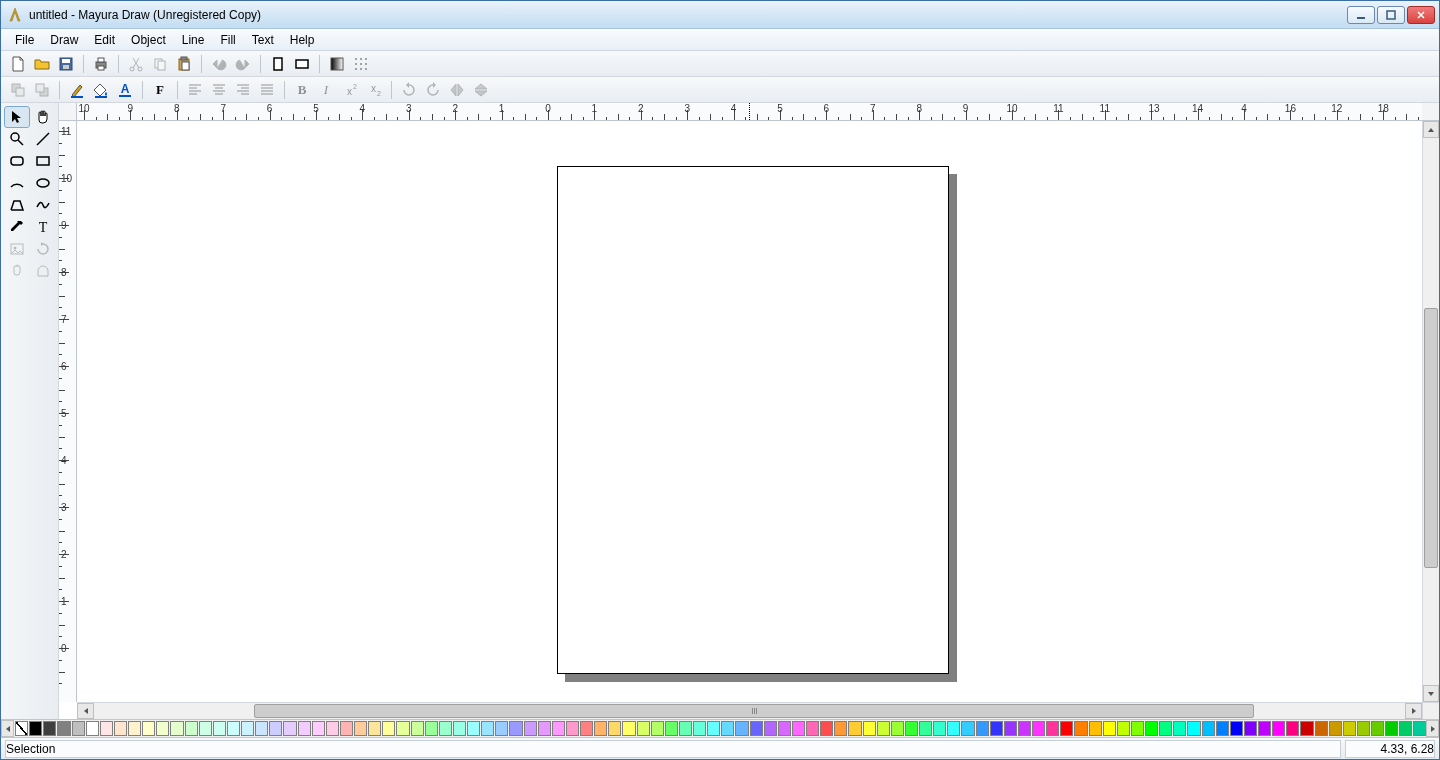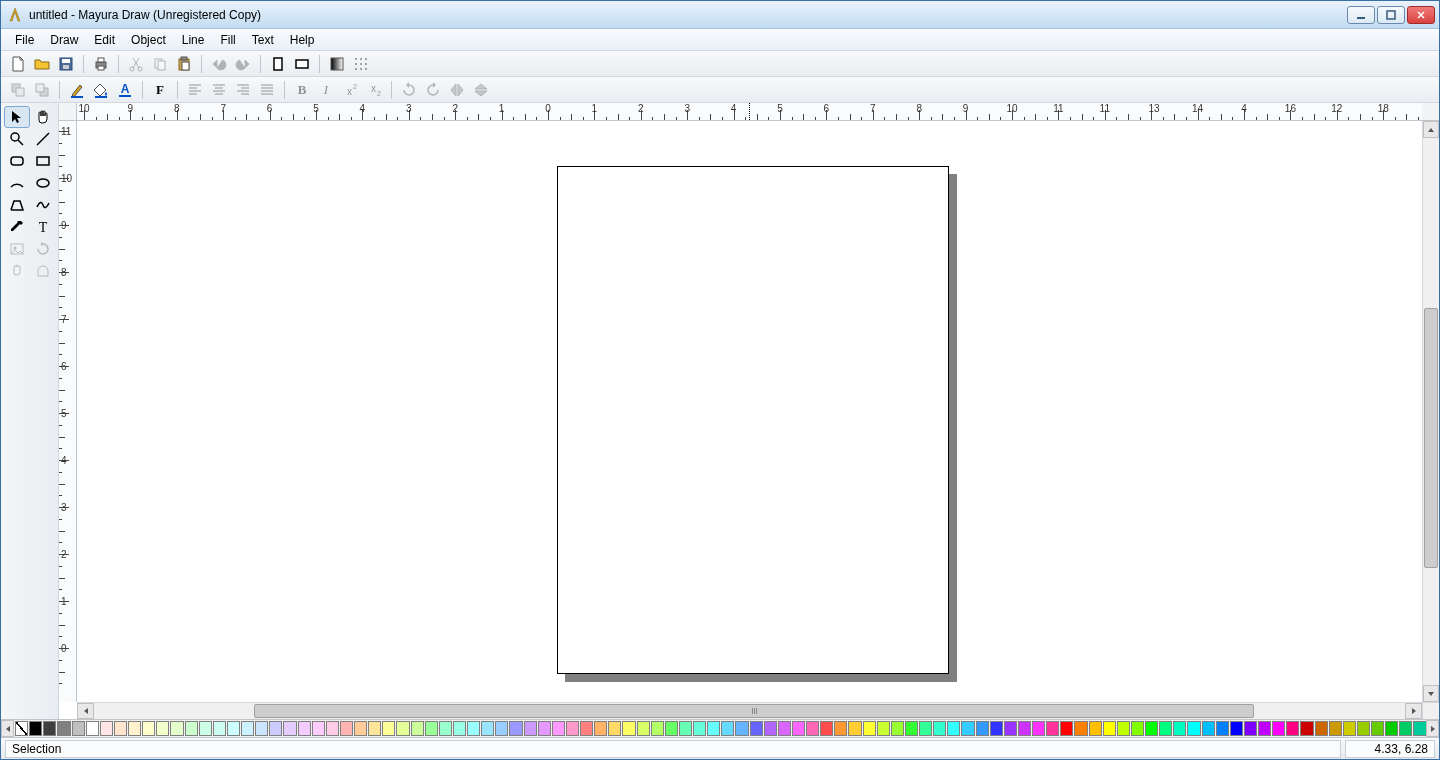--- a/index.html
+++ b/index.html
@@ -58,21 +58,21 @@
 .h-scrollbar .thumb .grip { display:flex; gap:1px; }
 .h-scrollbar .thumb .grip div { width:1px; height:6px; background:#888; }
 .h-scroll-row .spacer-right { width: 17px; background:#f0f0f0; border-top:1px solid #d2d8de; border-left:1px solid #d2d8de; }
 .color-palette-row { height: 18px; display: flex; border-top: 1px solid #c0c6cd; background:#f0f0f0; }
 .cp-arrow { width: 13px; display:flex; align-items:center; justify-content:center; border:1px solid #c0c0c0; background:#e8e8e8; }
 .cp-swatches { flex:1; display:flex; overflow:hidden; }
 .cp-swatch { flex:1; min-width:13px; border:1px solid #808080; margin:1px 0 1px 1px; }
 .cp-swatch.nocolor { background:#fff; position:relative; }
 .cp-swatch.nocolor::after { content:""; position:absolute; inset:0; background:linear-gradient(to top right, transparent 45%, #000 45%, #000 55%, transparent 55%); }
 .statusbar { height: 22px; background: linear-gradient(#f7f9fb,#e6ebf0); border-top: 1px solid #c0c6cd; display: flex; align-items: center; padding: 0 4px; }
-.status-cell { padding: 0 6px; border: 1px solid #c8cfd6; background: #fbfcfd; height: 18px; display: flex; align-items: center; }
+.status-cell { padding: 0 0; border: 1px solid #c8cfd6; background: #fbfcfd; height: 18px; display: flex; align-items: center; }
 .status-cell.main { flex: 1; margin-right: 4px; }
 .status-cell.coords { width: 90px; justify-content: flex-end; }
 .h-ruler .cursor-mark { position:absolute; top:0; bottom:0; width:1px; border-left:1px dotted #000; }
 </style>
 </head>
 <body>
 
 <div class="window">
 
   <div class="titlebar">

